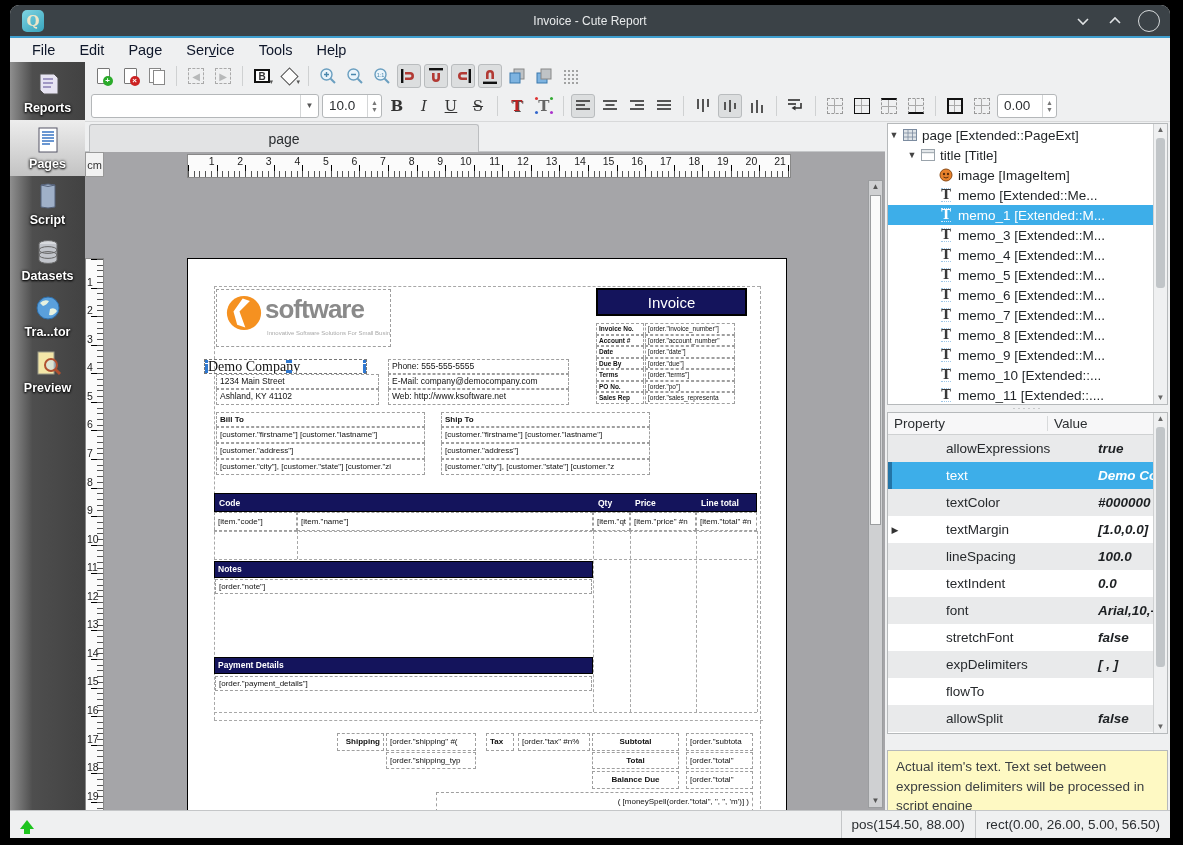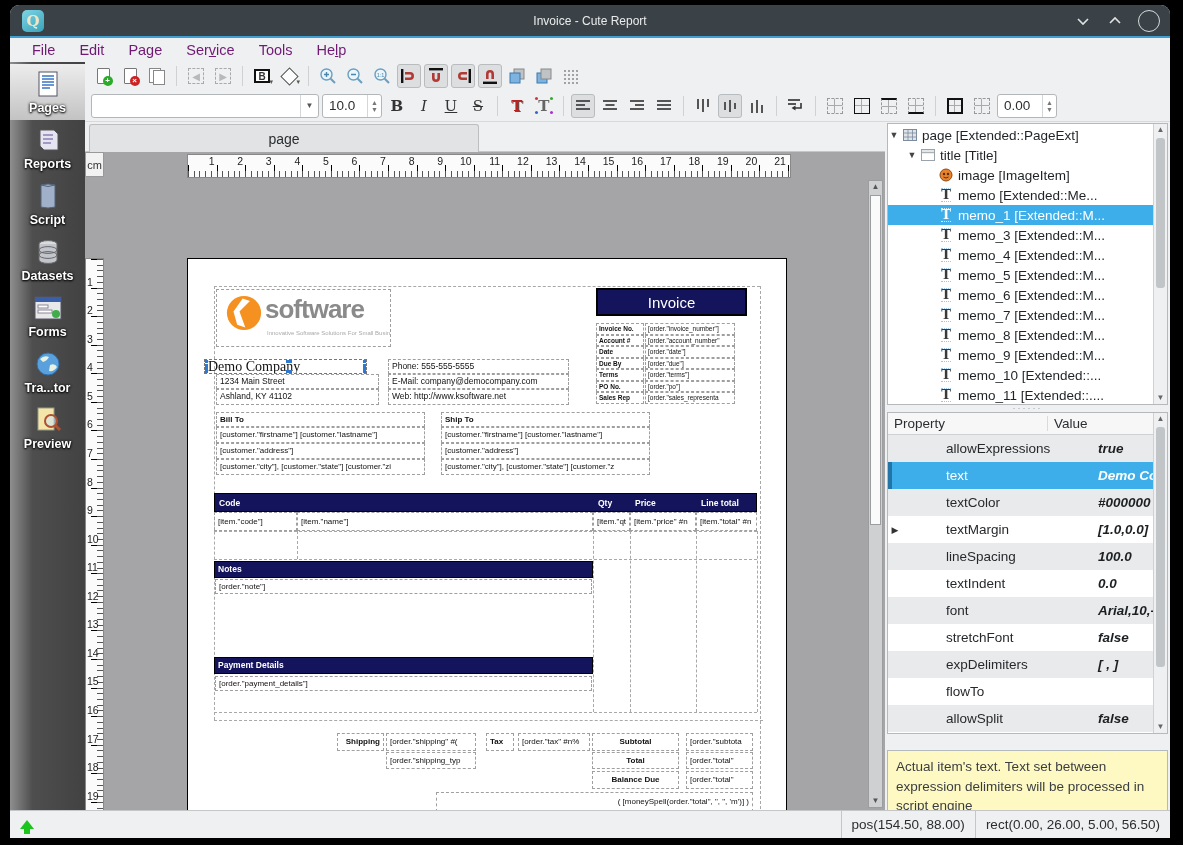--- a/index.html
+++ b/index.html
@@ -15,21 +15,21 @@
            font-family:"DejaVu Serif",serif;font-size:15px;}
   .titletext{position:absolute;left:0;right:0;text-align:center;color:#e9ebec;font-size:12px;}
   .wincontrols{position:absolute;right:10px;top:0;height:31px;display:flex;align-items:center;gap:14px;}
   .wbtn{width:18px;height:18px;display:flex;align-items:center;justify-content:center;color:#dfe2e4;}
   .wbtn svg{display:block;}
   .closebtn{width:22px;height:22px;border:1.5px solid #d7dadc;border-radius:50%;display:flex;align-items:center;justify-content:center;}
   .accentline{height:2px;background:#3f9fd0;flex:0 0 auto;}
 
   
   .menubar{height:24px;background:#eff0f1;display:flex;align-items:center;padding-left:12px;gap:4px;flex:0 0 auto;
-           font-size:14.5px;color:#701a75;text-align:center;}
+           font-size:14.5px;color:#0f172a;text-align:center;}
   .menuitem{padding:2px 10px;}
   .menuitem u{text-decoration:underline;}
 
   
   .middle{flex:1 1 auto;display:flex;min-height:0;}
   .sidebar{width:75px;background:linear-gradient(90deg,#8f8f8f,#4e4e4e 30%,#424242);display:flex;flex-direction:column;
            align-items:stretch;padding-top:2px;flex:0 0 auto;}
   .sbitem{height:56px;display:flex;flex-direction:column;align-items:center;justify-content:center;gap:2px;}
   .sbitem.selected{background:linear-gradient(180deg,#ededed,#c3c3c3);}
   .sblabel{color:#fff;font-weight:bold;font-size:12.5px;text-shadow:0 1px 2px #000,0 0 3px #000;}
@@ -201,69 +201,57 @@
     <span class="menuitem"><span>Edit</span><u></u><span></span></span>
     <span class="menuitem"><span>Page</span><u></u><span></span></span>
     <span class="menuitem"><span>Ser</span><u>v</u><span>ice</span></span>
     <span class="menuitem"><span>Tools</span><u></u><span></span></span>
     <span class="menuitem"><span>He</span><u>l</u><span>p</span></span>
   </div>
 
   <div class="middle">
 
     <div class="sidebar">
+      <div class="sbitem">
+        <span class="sbicon">
+          <svg width="28" height="28" viewBox="0 0 28 28">
+                <path d="M6 4 L20 4 L24 8 L24 24 L10 24 L6 20 Z" fill="#e7e4f2" stroke="#555"></path>
+                <path d="M9 9 h10 M9 13 h10 M9 17 h8" stroke="#8a7fb5" stroke-width="1.6"></path>
+              </svg>
+        </span>
+        <span class="sblabel">Reports</span>
+      </div>
       <div class="sbitem selected">
         <span class="sbicon">
           <svg width="26" height="28" viewBox="0 0 26 28">
                 <rect x="4" y="2" width="18" height="24" fill="#fff" stroke="#556"></rect>
                 <path d="M7 6 h12 M7 9 h12 M7 12 h12 M7 15 h12 M7 18 h8" stroke="#3a76c4" stroke-width="1.6"></path>
               </svg>
         </span>
         <span class="sblabel">Pages</span>
-      </div>
-      <div class="sbitem">
-        <span class="sbicon">
-          <svg width="28" height="28" viewBox="0 0 28 28">
-                <path d="M6 4 L20 4 L24 8 L24 24 L10 24 L6 20 Z" fill="#e7e4f2" stroke="#555"></path>
-                <path d="M9 9 h10 M9 13 h10 M9 17 h8" stroke="#8a7fb5" stroke-width="1.6"></path>
-              </svg>
-        </span>
-        <span class="sblabel">Reports</span>
       </div>
       <div class="sbitem">
         <span class="sbicon">
           <svg width="24" height="28" viewBox="0 0 24 28">
                 <path d="M5 3 Q12 1 19 3 L19 25 Q12 27 5 25 Z" fill="#9fb0c8" stroke="#55627a"></path>
                 <path d="M5 3 Q12 6 19 3" fill="none" stroke="#55627a"></path>
               </svg>
         </span>
         <span class="sblabel">Script</span>
       </div>
       <div class="sbitem">
         <span class="sbicon">
           <svg width="28" height="28" viewBox="0 0 28 28">
                 <ellipse cx="14" cy="6" rx="9" ry="3.4" fill="#d8dade" stroke="#666"></ellipse>
                 <path d="M5 6 V22 a9 3.4 0 0 0 18 0 V6" fill="#c2c5cb" stroke="#666"></path>
                 <ellipse cx="14" cy="12" rx="9" ry="3.4" fill="none" stroke="#666"></ellipse>
                 <ellipse cx="14" cy="17" rx="9" ry="3.4" fill="none" stroke="#666"></ellipse>
               </svg>
         </span>
         <span class="sblabel">Datasets</span>
-      </div>
-      <div class="sbitem">
-        <span class="sbicon">
-          <svg width="30" height="26" viewBox="0 0 30 26">
-                <rect x="2" y="2" width="26" height="22" fill="#e8e8ea" stroke="#556"></rect>
-                <rect x="2" y="2" width="26" height="5" fill="#3a5fa8"></rect>
-                <rect x="5" y="10" width="10" height="3" fill="#fff" stroke="#889"></rect>
-                <rect x="5" y="15" width="14" height="3" fill="#fff" stroke="#889"></rect>
-                <circle cx="23" cy="19" r="4" fill="#3fae4a"></circle>
-              </svg>
-        </span>
-        <span class="sblabel">Forms</span>
       </div>
       <div class="sbitem">
         <span class="sbicon">
           <svg width="28" height="28" viewBox="0 0 28 28">
                 <circle cx="14" cy="14" r="11" fill="#5aa0dc" stroke="#2d6da8"></circle>
                 <path d="M6 9 Q10 5 15 7 Q13 11 9 12 Z M16 15 Q21 13 23 17 Q20 22 15 21 Z" fill="#e8f2e0"></path>
               </svg>
         </span>
         <span class="sblabel">Tra...tor</span>
       </div>

